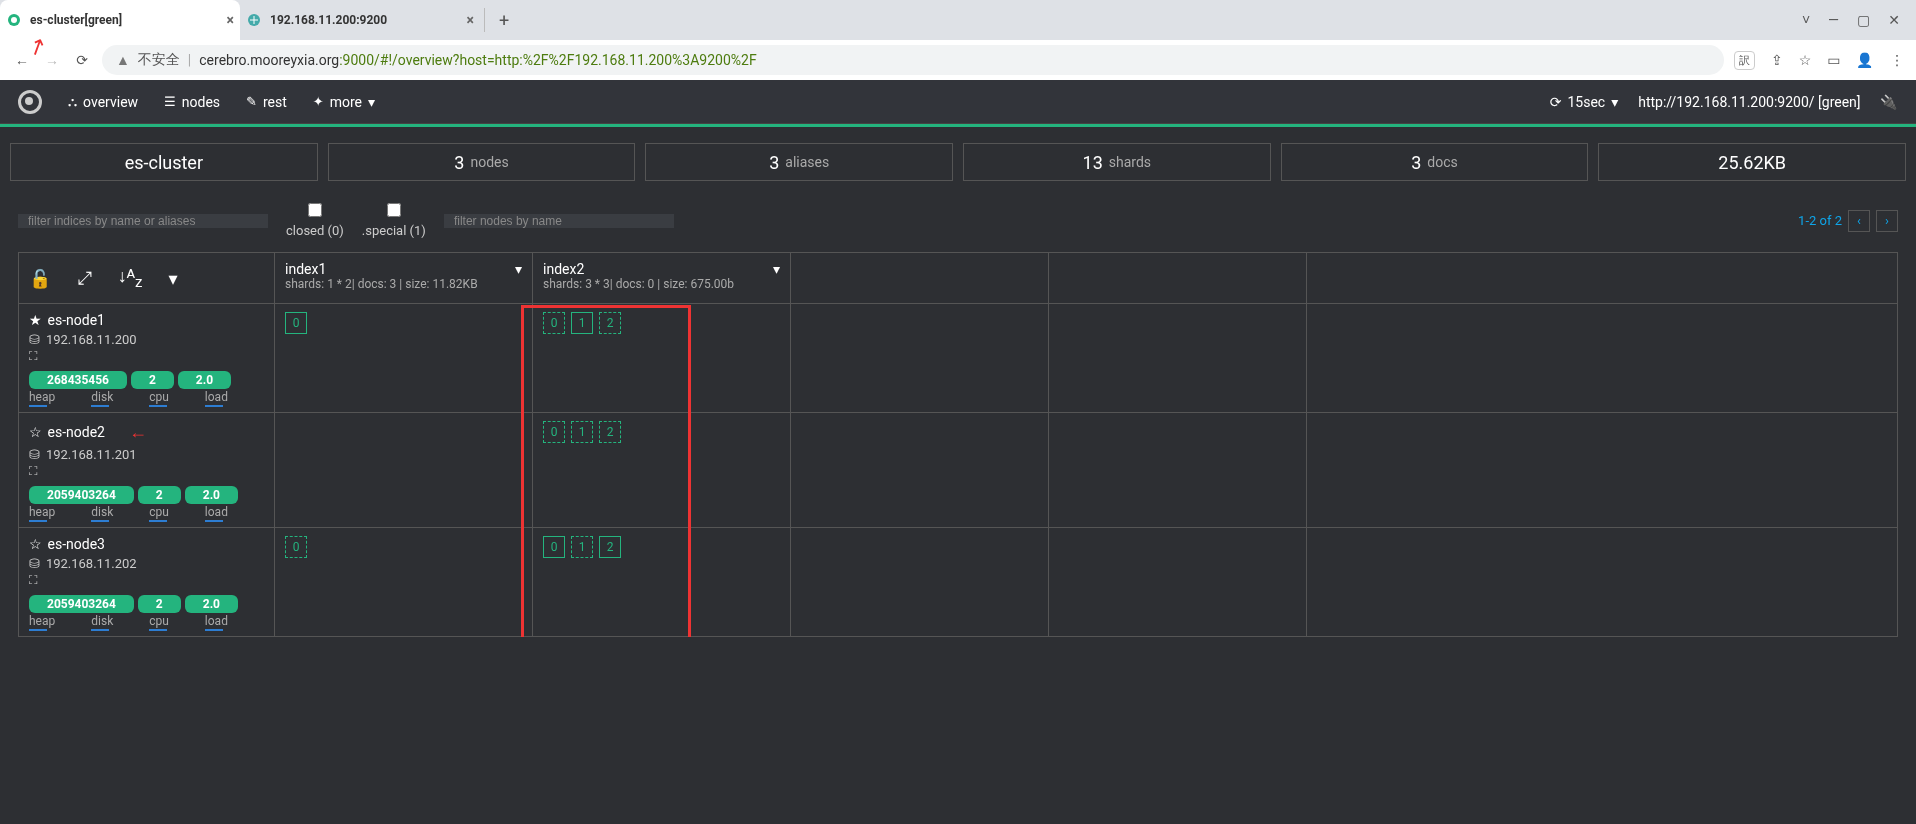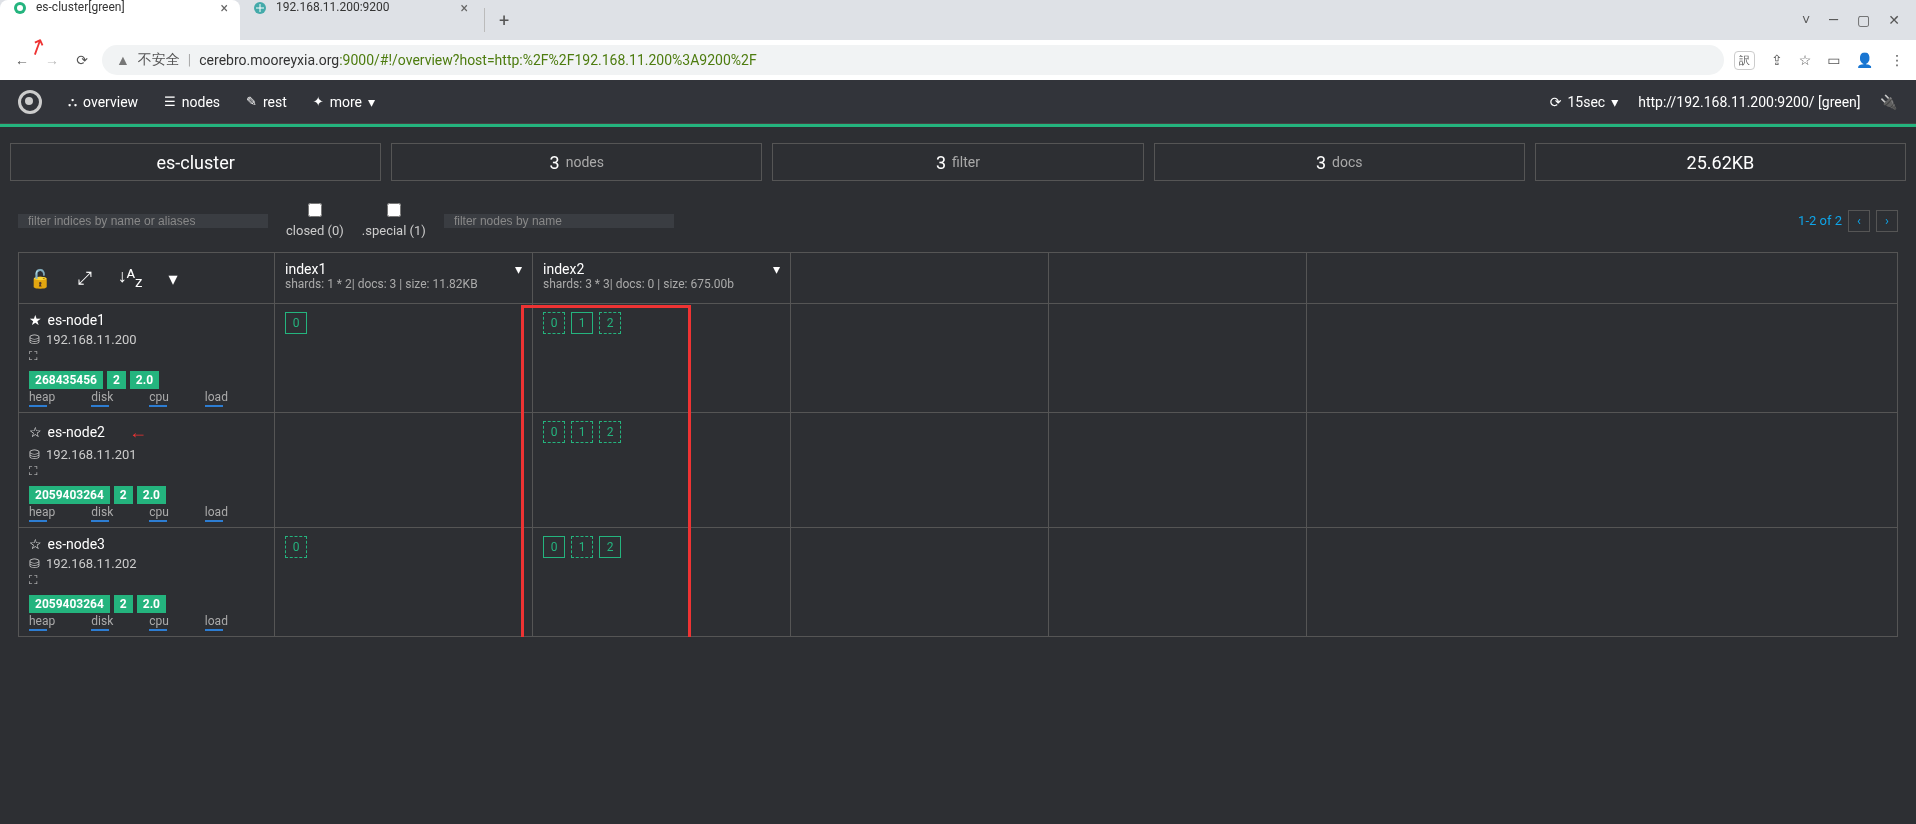--- a/index.html
+++ b/index.html
@@ -1,20 +1,20 @@
 <!DOCTYPE html>
 <html><head>
 <meta charset="utf-8">
 <style>
 * { box-sizing: border-box; margin: 0; padding: 0; }
 body { font-family: -apple-system, "Segoe UI", Roboto, Arial, sans-serif; background: #2d2f33; color: #ccc; font-size: 14px; overflow: hidden; }
 
 
 .browser-chrome { background: #dee1e6; height: 40px; display: flex; align-items: stretch; }
-.tab { display: flex; align-items: flex-start; padding: 0 12px; gap: 8px; min-width: 240px; position: relative; }
+.tab { display: flex; align-items: center; padding: 0 6px; gap: 8px; min-width: 240px; position: relative; font-weight: bold; }
 .tab.active { background: #fff; border-radius: 8px 8px 0 0; }
 .tab-favicon { width: 16px; height: 16px; display: inline-flex; align-items: center; justify-content: center; }
 .tab-title { font-size: 12px; color: #333; flex: 1; white-space: nowrap; overflow: hidden; }
 .tab-close { color: #666; font-size: 14px; cursor: pointer; }
 .newtab { display: flex; align-items: center; padding: 0 10px; color: #555; font-size: 18px; cursor: pointer; }
 .win-controls { margin-left: auto; display: flex; align-items: center; gap: 18px; padding: 0 16px; color: #555; }
 .win-controls span { cursor: pointer; }
 
 .addr-bar { background: #fff; height: 40px; display: flex; align-items: center; padding: 0 12px; gap: 10px; }
 .nav-btn { color: #555; cursor: pointer; width: 20px; text-align: center; }
@@ -68,21 +68,21 @@
 .idx-head { color: #fff; font-size: 14px; }
 .idx-head .name { display: flex; justify-content: space-between; align-items: flex-end; }
 .idx-head .caret { cursor: pointer; }
 .idx-sub { color: #aaa; font-size: 12px; }
 
 
 .node-name { color: #fff; font-size: 14px; display: flex; align-items: center; gap: 6px; }
 .node-ip { color: #ccc; font-size: 13px; display: flex; align-items: center; gap: 6px; margin-top: 4px; }
 .node-area { font-size: 12px; color: #ccc; margin-top: 2px; }
 .badges { display: flex; gap: 4px; margin-top: 8px; }
-.badge { background: #24b47e; color: #fff; padding: 2px 6px; font-size: 12px; font-weight: 700; border-radius: 0; }
+.badge { background: #24b47e; color: #fff; padding: 2px 18px; font-size: 12px; font-weight: 700; border-radius: 6px; }
 .metrics { display: flex; gap: 36px; color: #aaa; font-size: 12px; margin-top: 1px; }
 .metric { position:relative; }
 .metric:after { content:''; position:absolute; left:0; bottom:-3px; height:2px; width:18px; background:#2d7dd2; }
 .red-arrow { color:#e33; font-size:18px; margin-left:18px; }
 
 
 .shards { display: flex; gap: 6px; }
 .shard { width: 22px; height: 22px; display: inline-flex; align-items: center; justify-content: center; font-size: 12px; }
 .shard.solid { border: 1px solid #24b47e; color: #24b47e; }
 .shard.dashed { border: 1px dashed #24b47e; color: #24b47e; }
@@ -180,21 +180,25 @@
 <div class="stats">
   <div class="stat">
       <span class="big">es-cluster</span>
     </div>
   <div class="stat">
       <span class="big">3</span>
       <span class="lbl">nodes</span>
     </div>
   <div class="stat">
       <span class="big">3</span>
-      <span class="lbl">filter</span>
+      <span class="lbl">aliases</span>
+    </div>
+  <div class="stat">
+      <span class="big">13</span>
+      <span class="lbl">shards</span>
     </div>
   <div class="stat">
       <span class="big">3</span>
       <span class="lbl">docs</span>
     </div>
   <div class="stat">
       <span class="big">25.62KB</span>
     </div>
 </div>
 

